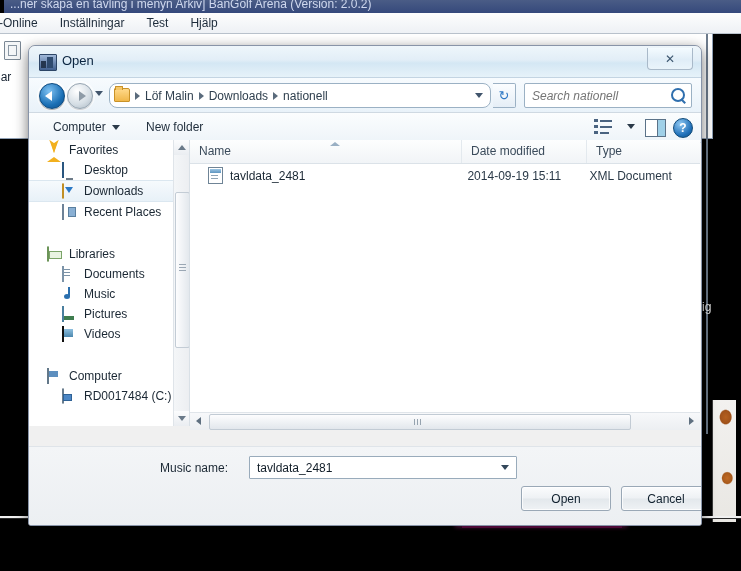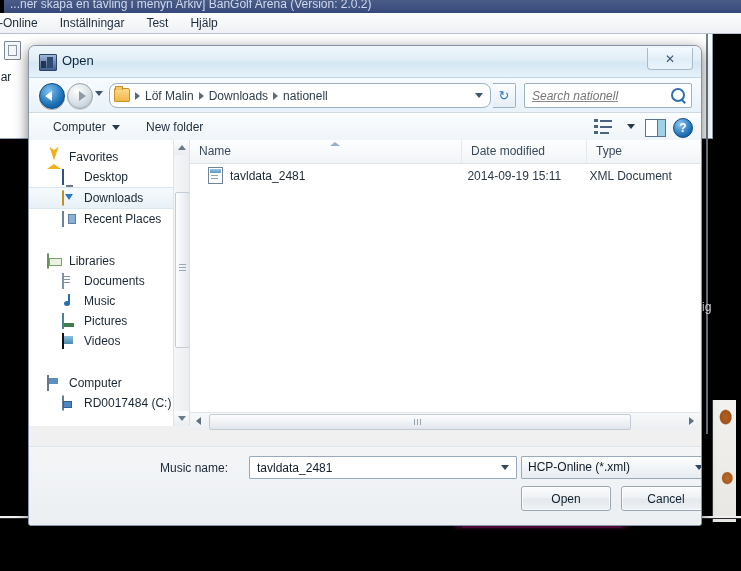--- a/index.html
+++ b/index.html
@@ -187,21 +187,21 @@
     color:#2f78c4;font-size:13px;
   }
   .searchbox{
     position:absolute;left:495px;top:5px;width:166px;height:23px;
     background:#fff;border:1px solid #9bb1c4;border-radius:2px;
   }
   .searchbox input{
     position:absolute;left:5px;top:2px;width:130px;height:17px;
     border:none;outline:none;background:transparent;
     font-family:"Liberation Sans",sans-serif;font-size:12px;
-    font-style:italic;color:#8a8a8a;text-decoration:underline;
+    font-style:italic;color:#8a8a8a;
   }
   .search-glass{
     position:absolute;right:6px;top:4px;width:10px;height:10px;
     border:2px solid #2f6fae;border-radius:50%;
   }
   .search-glass:after{
     content:"";position:absolute;left:8px;top:8px;width:6px;height:2px;
     background:#2f6fae;transform:rotate(45deg);transform-origin:left center;
   }
 
@@ -230,21 +230,21 @@
     display:flex;align-items:center;justify-content:center;
   }
 
   .dlg-body{position:relative;height:0;}
 
   
   .navpane{
     position:absolute;left:0;top:0;width:160px;height:286px;
     background:#fff;border-right:1px solid #d9e0e6;overflow:hidden;
   }
-  .nav-section{margin-top:7px;}
+  .nav-section{}
   .nav-row{
     position:relative;display:flex;align-items:center;height:20px;
     padding-left:18px;font-size:12px;color:#1a2733;white-space:nowrap;
   }
   .nav-row.child{padding-left:33px;}
   .nav-row.selected{
     background:linear-gradient(to bottom,#f6fafd,#e8f1f8);
     border-top:1px solid #dbe7f0;border-bottom:1px solid #dbe7f0;
   }
   .nav-ico{width:16px;height:14px;margin-right:6px;position:relative;flex:0 0 16px;}
@@ -604,21 +604,17 @@
   </div>
 
   <div class="dlg-footer">
     <div class="fn-label">Music name:</div>
 
     <div class="fn-input">
       <input type="text" value="tavldata_2481" style="">
       <div class="fn-caret"></div>
     </div>
 
-    <div class="filter-combo">
-      <div class="filter-text">HCP-Online (*.xml)</div>
-      <div class="fn-caret"></div>
-    </div>
 
     <div class="btn btn-open">Open</div>
     <div class="btn btn-cancel">Cancel</div>
   </div>
 </div>
 
 </body></html>

